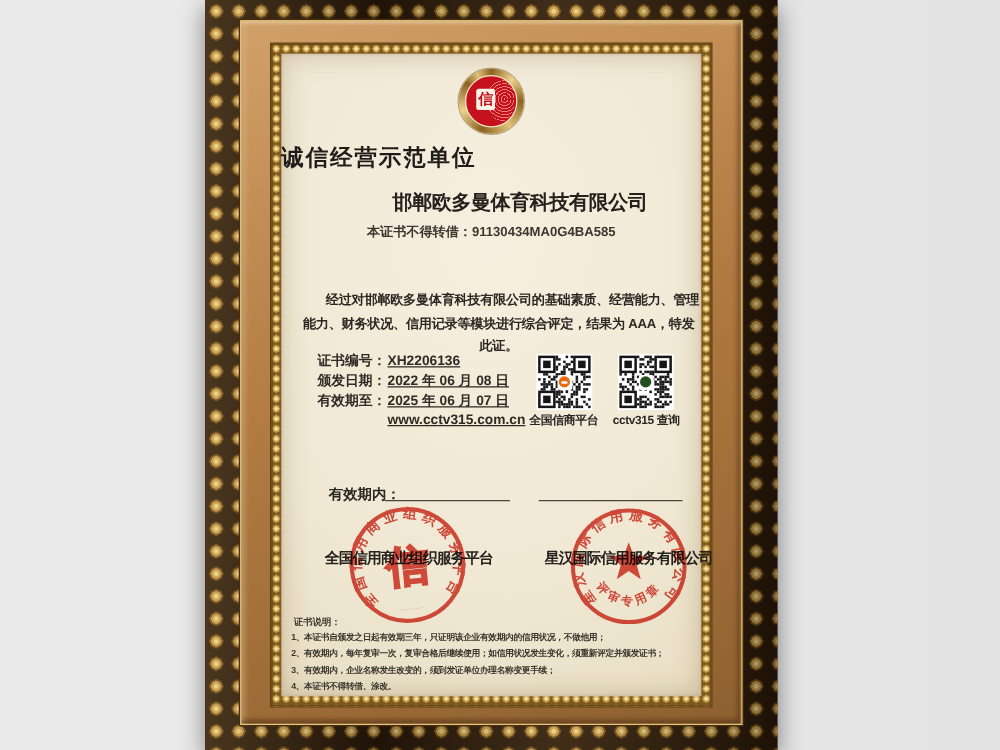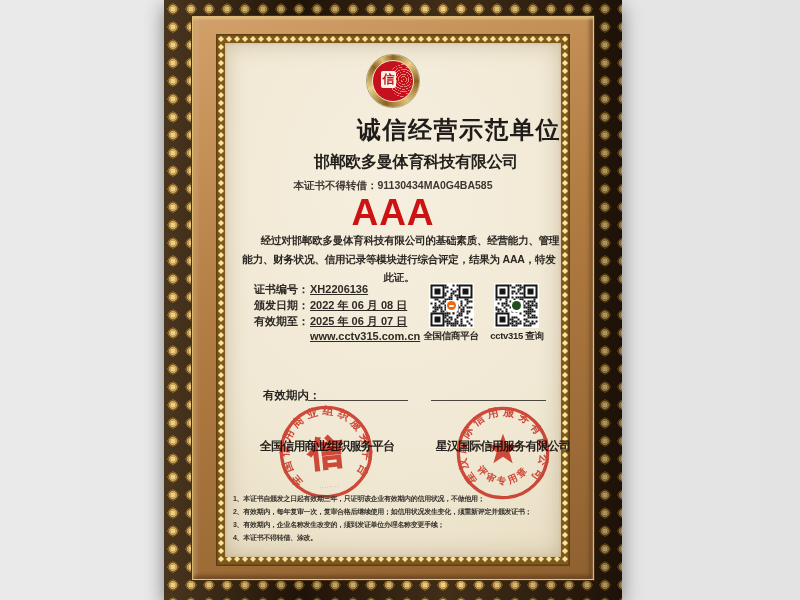--- a/index.html
+++ b/index.html
@@ -33,22 +33,22 @@
   .medal{position:absolute;left:50%;top:12px;width:52px;height:52px;margin-left:-26px;border-radius:50%;
     background:conic-gradient(#8a6220,#ecd28a 12%,#8a6220 25%,#e0c176 40%,#8a6220 55%,#ecd28a 70%,#8a6220 85%,#e0c176,#8a6220);
     box-shadow:0 0 0 1px rgba(120,85,25,.5);}
   .medal-inner{position:absolute;inset:5px;border-radius:50%;background:#c5101e;border:1.5px solid #f3e6c8;overflow:hidden;}
   .medal-print{position:absolute;right:1px;top:2px;width:22px;height:34px;border-radius:50%;
     background:repeating-radial-gradient(circle at 62% 48%,rgba(255,165,150,.75) 0 .7px,rgba(255,165,150,0) .7px 2.4px);}
   .medal-stamp{position:absolute;left:8px;top:10px;width:15px;height:17px;background:#faf4e7;border-radius:2px;
     color:#c40f1e;font-size:12px;font-weight:bold;display:flex;align-items:center;justify-content:center;}
 
   
-  .cert-title{position:absolute;top:71px;left:0;width:100%;text-align:right;
-    font-size:24px;font-weight:bold;letter-spacing:1.5px;color:#1f1c19;}
+  .cert-title{position:absolute;top:71px;left:0;width:100%;text-align:left;
+    font-size:18px;font-weight:bold;letter-spacing:1.5px;color:#1f1c19;}
   .company{position:absolute;top:109px;left:0;width:100%;text-align:center;
     font-size:16px;font-weight:bold;letter-spacing:-.3px;color:#24211d;margin-left:23px;}
   .code-line{position:absolute;top:136px;left:0;width:100%;text-align:center;
     font-size:10.5px;font-weight:bold;color:#3c3831;}
   .rating{position:absolute;top:149px;left:0;width:100%;text-align:center;
     font-size:37px;font-weight:600;letter-spacing:1px;color:#cc1212;}
   .desc{position:absolute;top:188px;left:13px;width:322px;
     font-size:10.5px;font-weight:bold;line-height:18.5px;color:#2b2722;text-indent:22px;letter-spacing:-.2px;text-align:center;}
 
   .details{position:absolute;top:239px;left:29px;font-size:11px;font-weight:bold;color:#2e2a25;}
@@ -96,21 +96,20 @@
               <div class="medal-print"></div>
               <div class="medal-stamp">信</div>
             </div>
           </div>
 
           <div class="cert-title">诚信经营示范单位</div>
           <div class="company">邯郸欧多曼体育科技有限公司</div>
           <div class="code-line">
             <span>本证书不得转借：</span><span>91130434MA0G4BA585</span>
           </div>
-          <div class="rating">AAA</div>
           <div class="desc">经过对邯郸欧多曼体育科技有限公司的基础素质、经营能力、管理能力、财务状况、信用记录等模块进行综合评定，结果为 AAA，特发此证。</div>
 
           <div class="details">
             <div class="drow">
               <span class="dlabel">证书编号：</span><span>XH2206136</span></div>
             <div class="drow">
               <span class="dlabel">颁发日期：</span><span>2022 年 06 月 08 日</span></div>
             <div class="drow">
               <span class="dlabel">有效期至：</span><span>2025 年 06 月 07 日</span></div>
             <div class="drow">
@@ -448,20 +447,21 @@
               <textPath href="#arcR" startOffset="50%" text-anchor="middle">星汉国际信用服务有限公司</textPath>
             </text>
             <polygon fill="#d6372a" points="50,30 54.1,41.3 66.2,41.7 56.7,49.2 60,60.8 50,54 40,60.8 43.3,49.2 33.8,41.7 45.9,41.3"></polygon>
             <path id="arcRB" d="M 24,68 A 31,31 0 0 0 76,68" fill="none"></path>
             <text font-size="10" fill="#d6372a" font-weight="bold" letter-spacing="3">
               <textPath href="#arcRB" startOffset="50%" text-anchor="middle">评审专用章</textPath>
             </text>
           </svg>
 
           <div class="notes">
+            <div class="notes-head">证书说明：</div>
             <div class="note">1、本证书自颁发之日起有效期三年，只证明该企业有效期内的信用状况，不做他用；</div>
             <div class="note">2、有效期内，每年复审一次，复审合格后继续使用；如信用状况发生变化，须重新评定并颁发证书；</div>
             <div class="note">3、有效期内，企业名称发生改变的，须到发证单位办理名称变更手续；</div>
             <div class="note">4、本证书不得转借、涂改。</div>
           </div>
 
         </div>
       </div>
     </div>
   </div>

